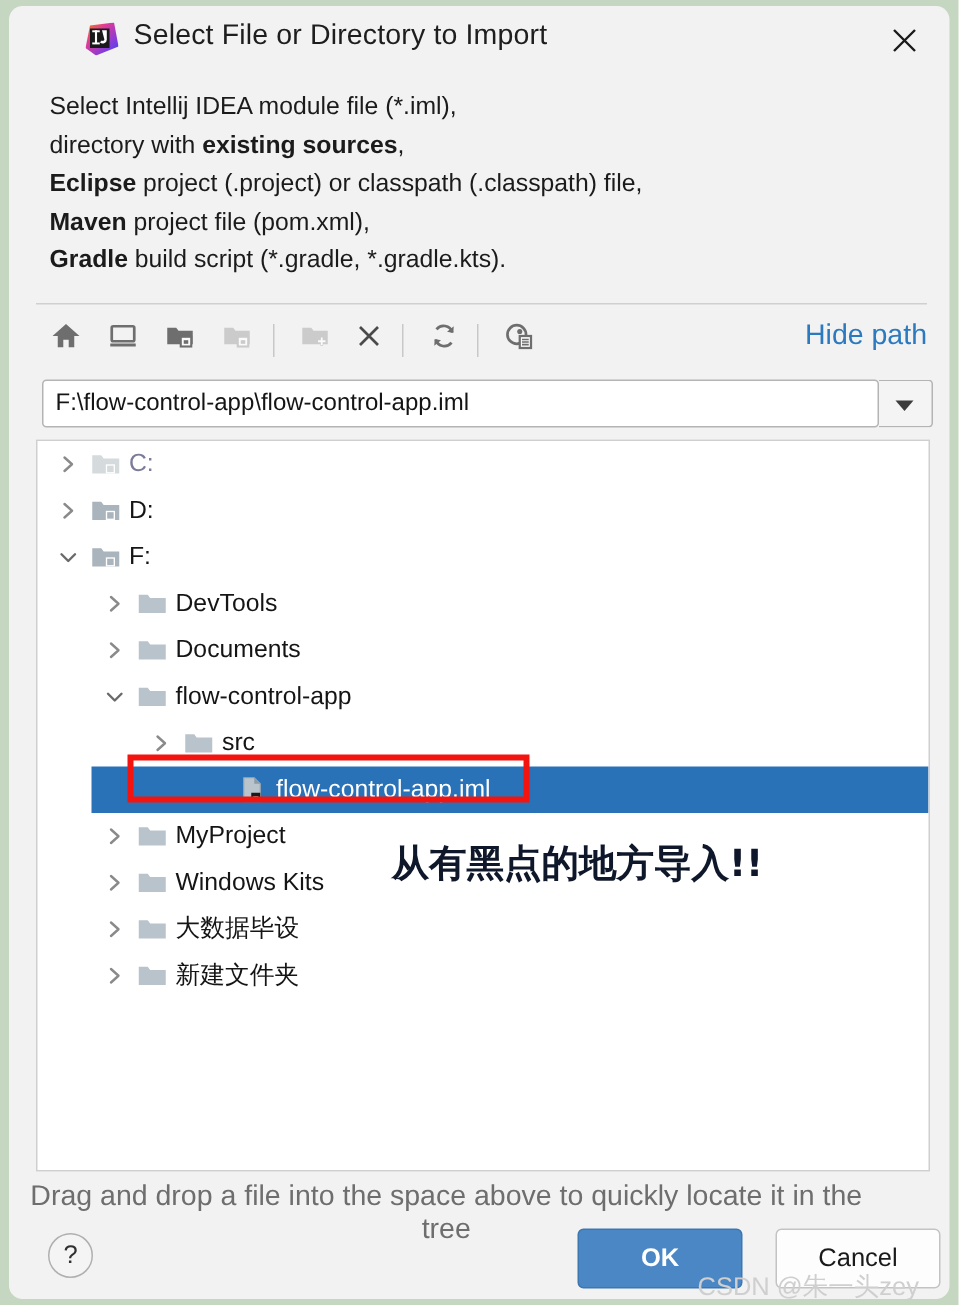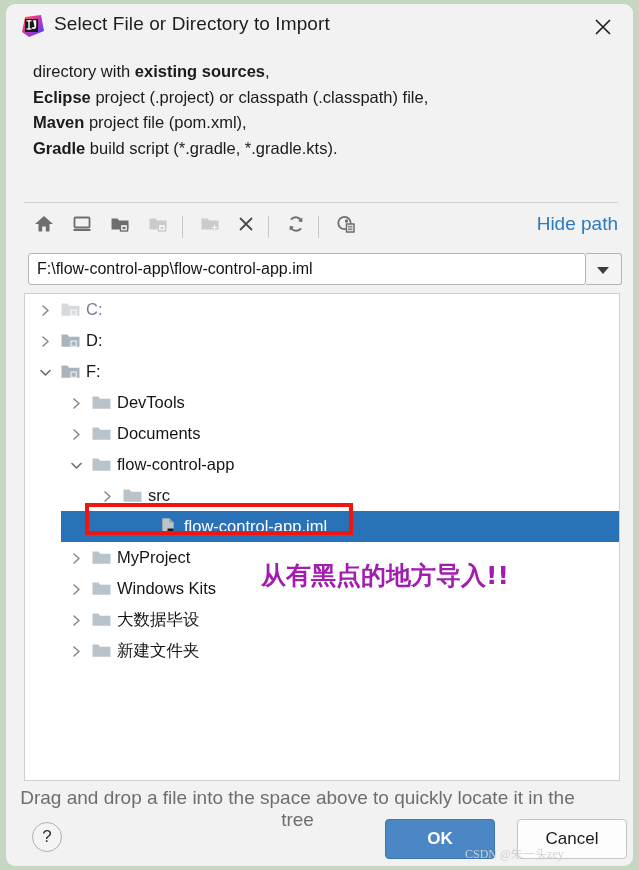--- a/index.html
+++ b/index.html
@@ -21,20 +21,21 @@
   .dialog {
     position: absolute;
     left: 6px;
     top: 4px;
     width: 627px;
     height: 862px;
     background: #f2f2f2;
     border-radius: 9px;
     box-sizing: border-box;
     overflow: hidden;
+    padding-left: 35px;
   }
 
   
   .titlebar {
     position: relative;
     height: 44px;
   }
   .app-icon {
     position: absolute;
     left: 16px;
@@ -213,21 +214,21 @@
     border: 4px solid #f4140f;
     box-sizing: border-box;
     pointer-events: none;
   }
   
   .pink-note {
     position: absolute;
     left: 236px;
     top: 265px;
     font-size: 25px;
-    color: #a21caf;
+    color: #0f172a;
     font-family: "DejaVu Sans", sans-serif;
     font-weight: bold;
     white-space: nowrap;
   }
 
   
   .hint {
     position: absolute;
     left: 0;
     top: 783px;
@@ -284,23 +285,23 @@
     color: #1a1a1a;
     font-size: 17px;
     text-align: center;
     line-height: 38px;
     cursor: pointer;
   }
   .watermark {
     position: absolute;
     left: 459px;
     top: 842px;
-    font-size: 12px;
+    font-size: 17px;
     color: #cfcfcf;
-    font-family: Liberation Serif, serif;
+    font-family: Liberation Sans, sans-serif;
     white-space: nowrap;
     pointer-events: none;
   }
 </style>
 </head>
 <body>
 
 <div class="dialog">
 
   <div class="titlebar">
@@ -325,20 +326,23 @@
     <span class="title-text">Select File or Directory to Import</span>
     <span class="close-btn">
       <svg width="24" height="24" viewBox="0 0 24 24">
         <path d="M5 5 L19 19 M19 5 L5 19" stroke="#1a1a1a" stroke-width="1.6" fill="none"></path>
       </svg>
     </span>
   </div>
 
   <div class="description">
     <div>
+      <span>Select Intellij IDEA module file (*.iml),</span>
+    </div>
+    <div>
       <span>directory with </span><b>existing sources</b><span>,</span>
     </div>
     <div>
       <b>Eclipse</b><span> project (.project) or classpath (.classpath) file,</span>
     </div>
     <div>
       <b>Maven</b><span> project file (pom.xml),</span>
     </div>
     <div>
       <b>Gradle</b><span> build script (*.gradle, *.gradle.kts).</span>

